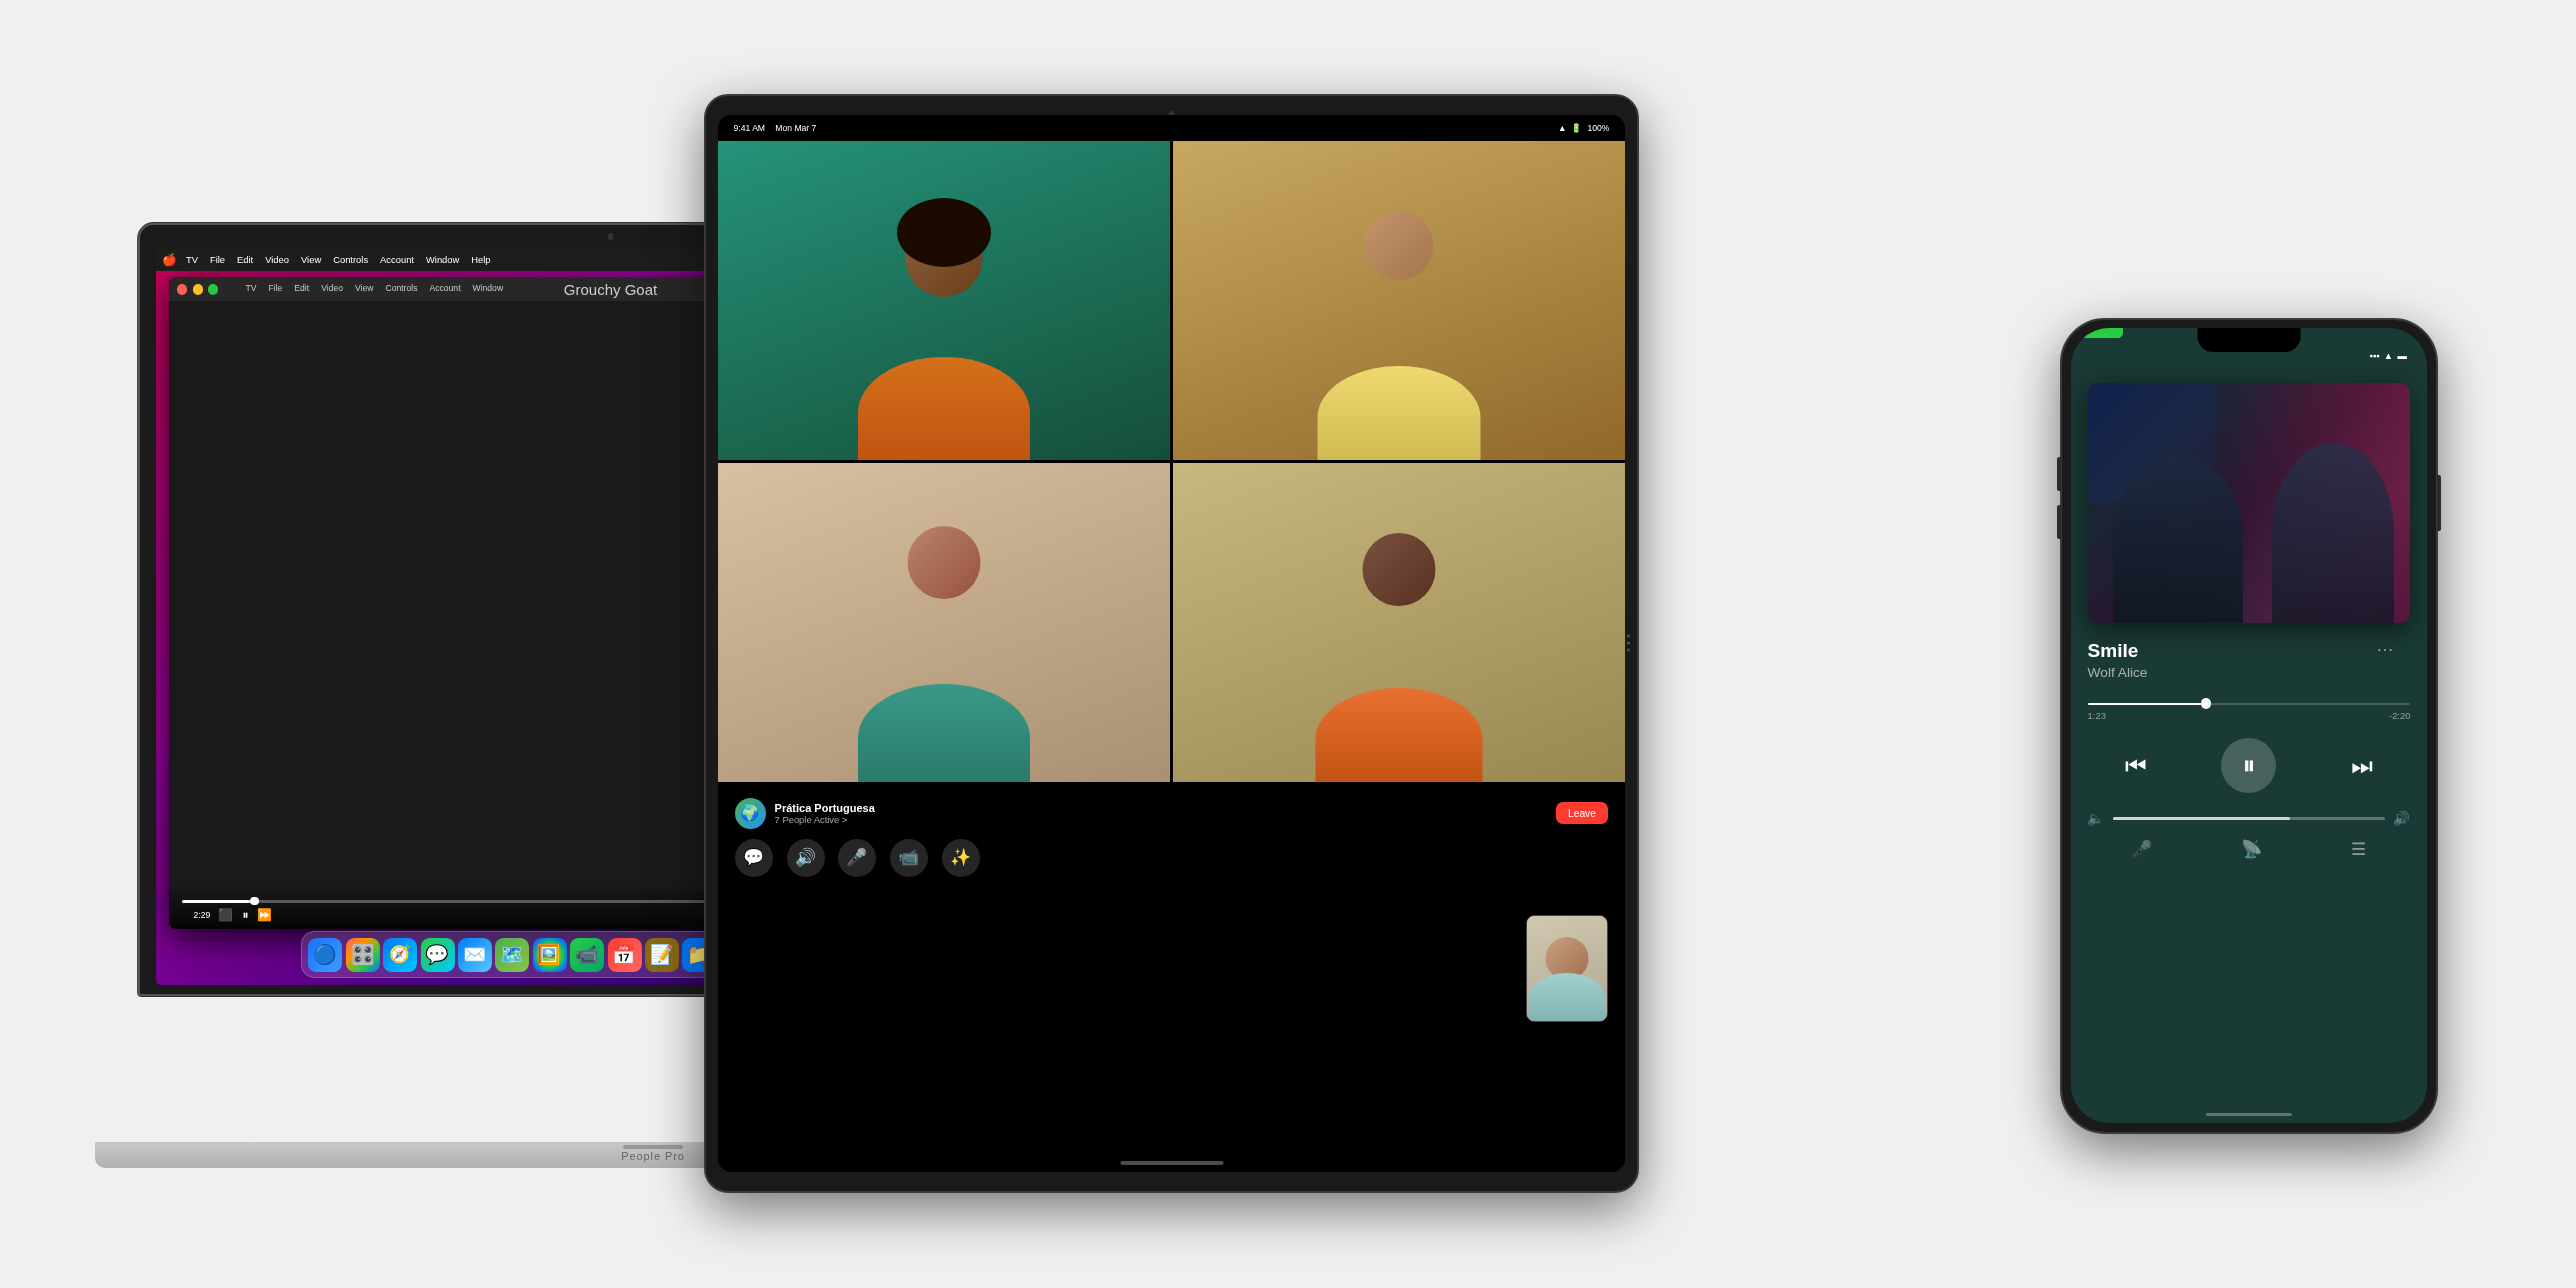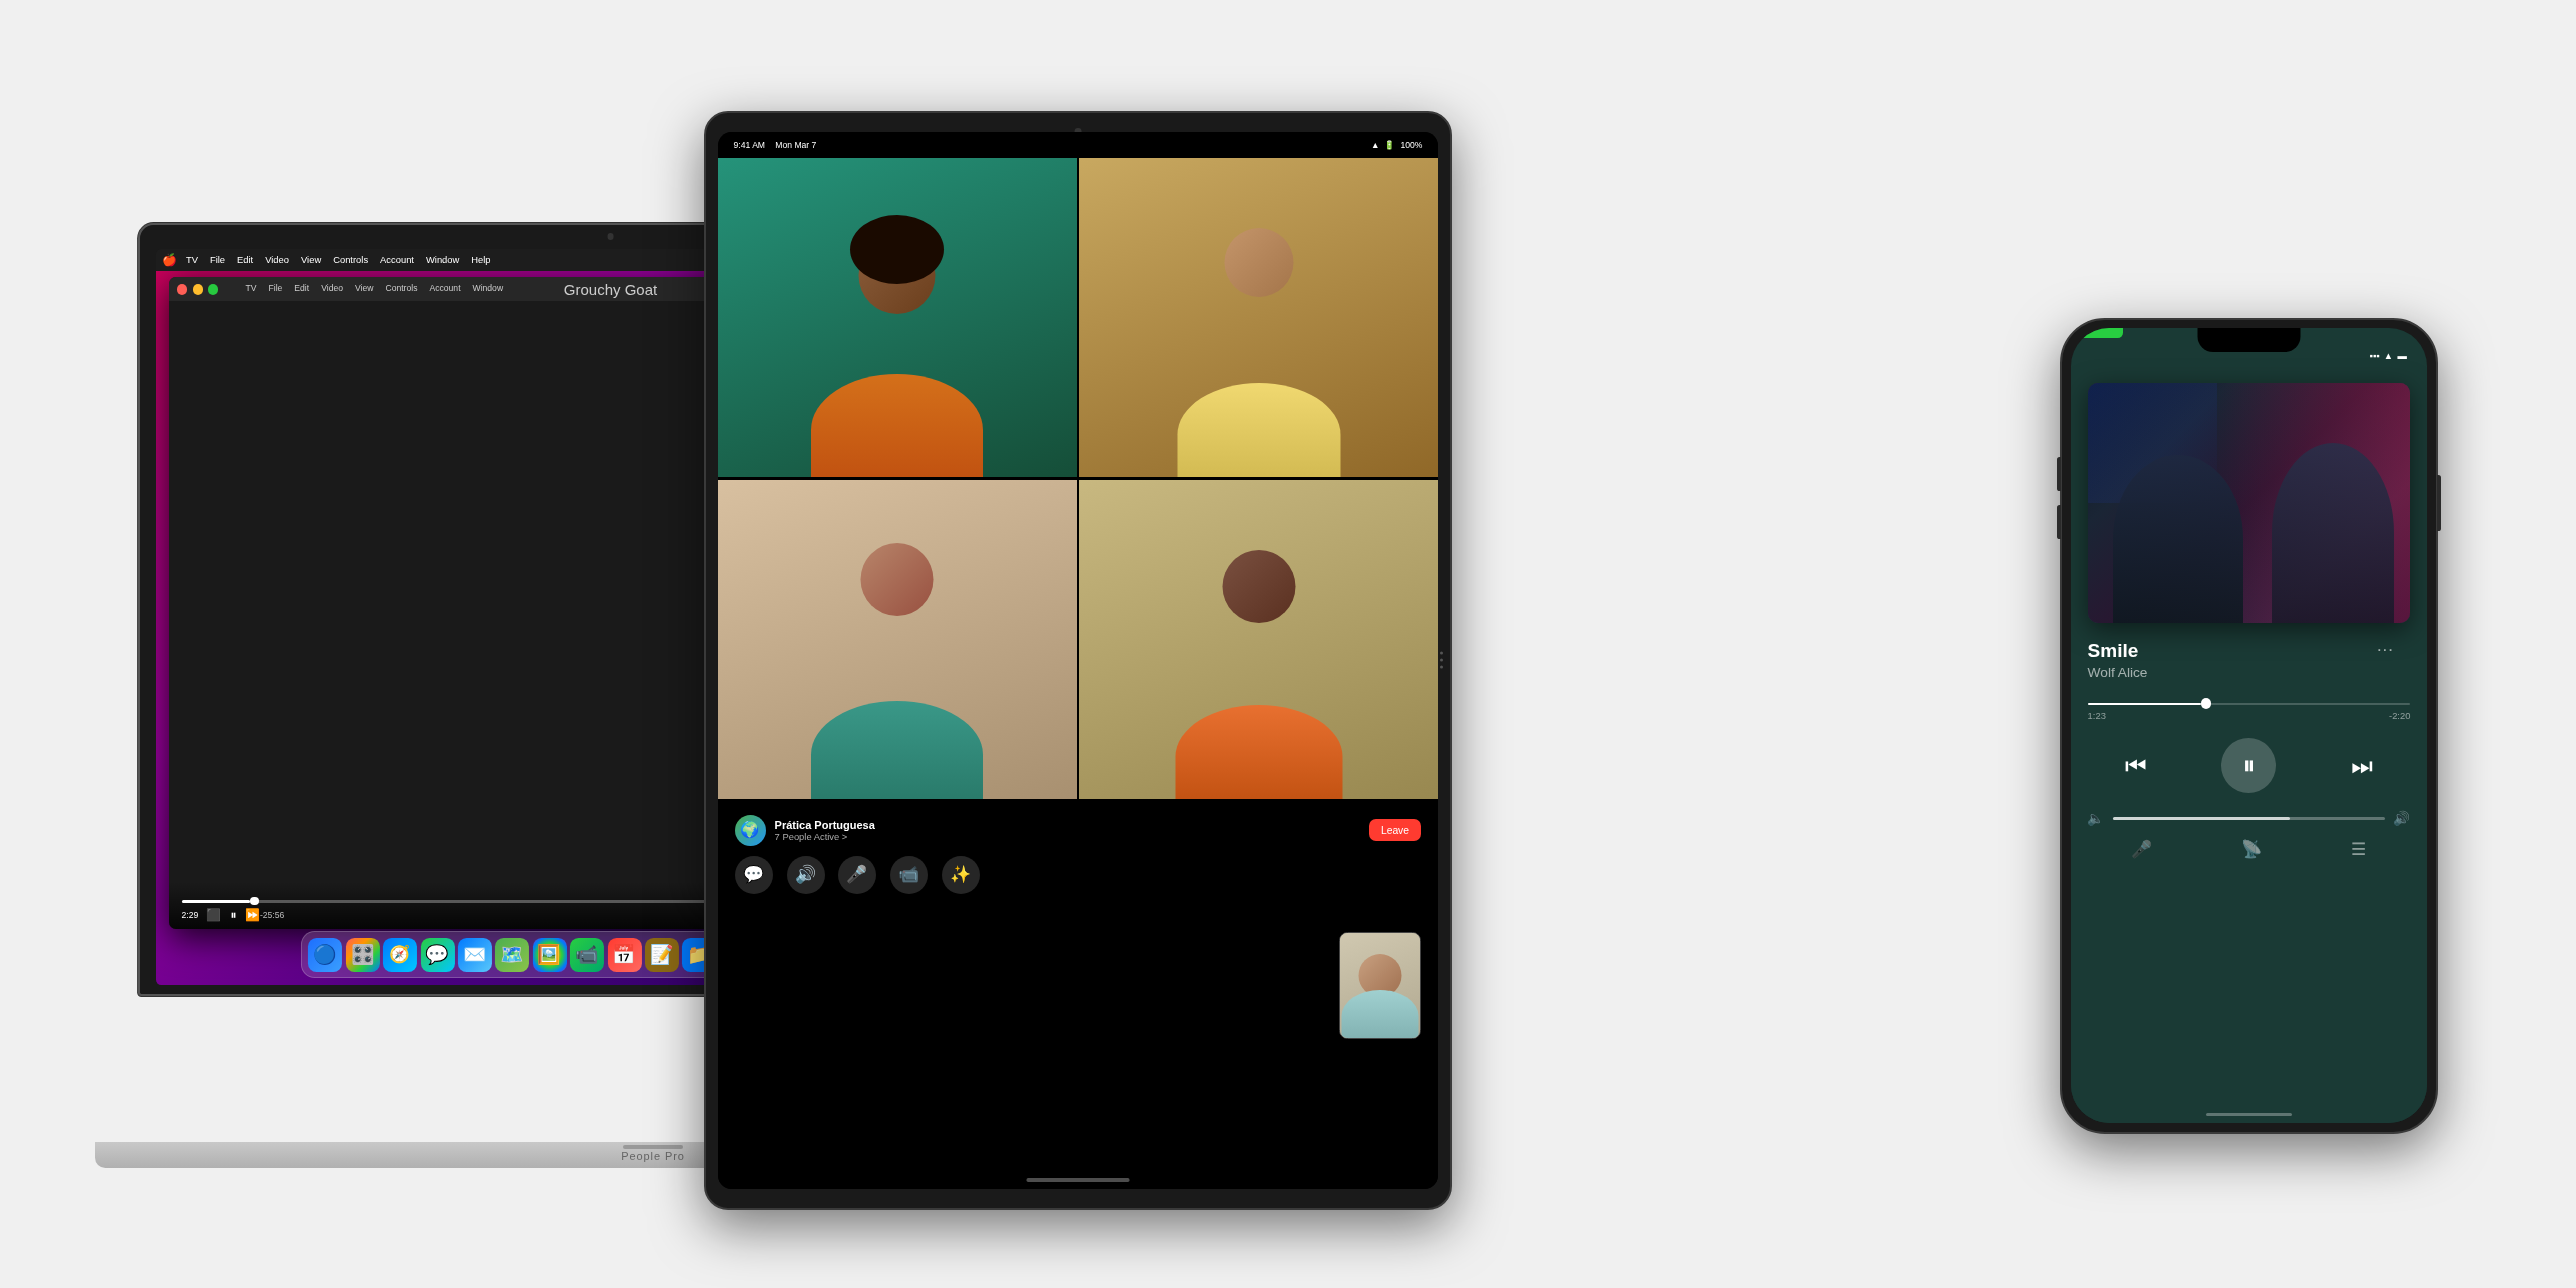--- a/index.html
+++ b/index.html
@@ -220,22 +220,24 @@
       left: 8%;
       width: 8.6px;
       height: 8.6px;
       background: #fff;
       border-radius: 50%;
     }
 
     .controls-row {
       display: flex;
       align-items: center;
+      justify-content: space-between;
       color: #fff;
       font-size: 8.6px;
+      margin-left: 12px;
     }
 
     .controls-left { display: flex; align-items: center; gap: 8.6px; }
     .controls-right { color: rgba(255,255,255,0.7); }
 
     .ctrl-icon {
       font-size: 12px;
       cursor: pointer;
     }
 
@@ -272,22 +274,22 @@
       width: 0.9px;
       height: 30px;
       background: rgba(255,255,255,0.3);
       margin: 0 2.6px;
     }
 
     
     .ipad {
       position: absolute;
       left: 618px;
-      bottom: 27px;
-      width: 748px;
+      bottom: 44px;
+      width: 935px;
       height: 1099px;
       z-index: 2;
     }
 
     .ipad-body {
       position: absolute;
       top: 0; left: 0; right: 0; bottom: 0;
       background: #1a1a1a;
       border-radius: 24px;
       border: 2.6px solid #3a3a3a;

